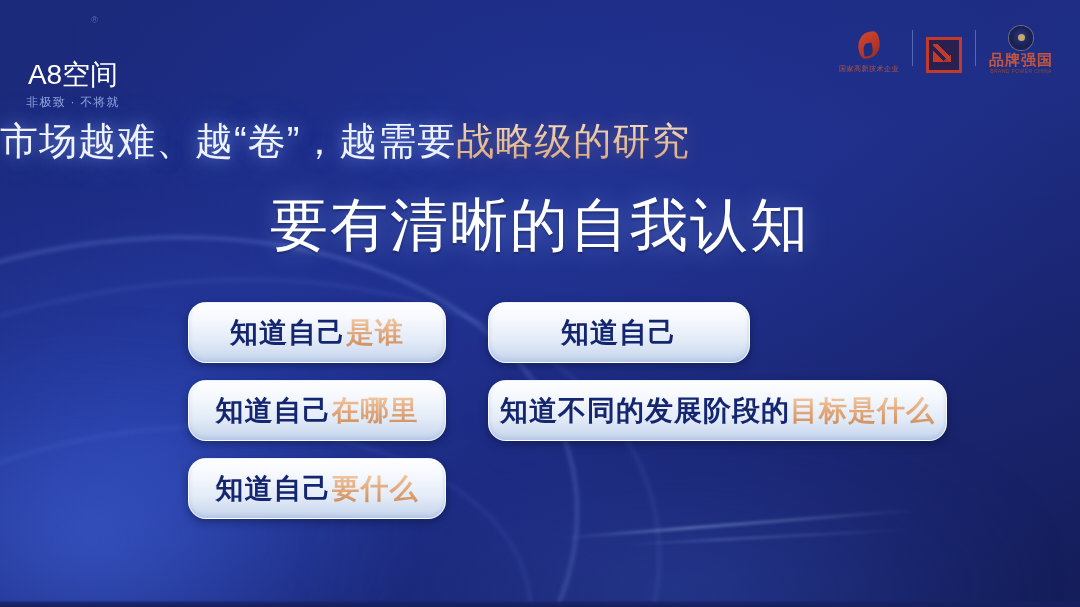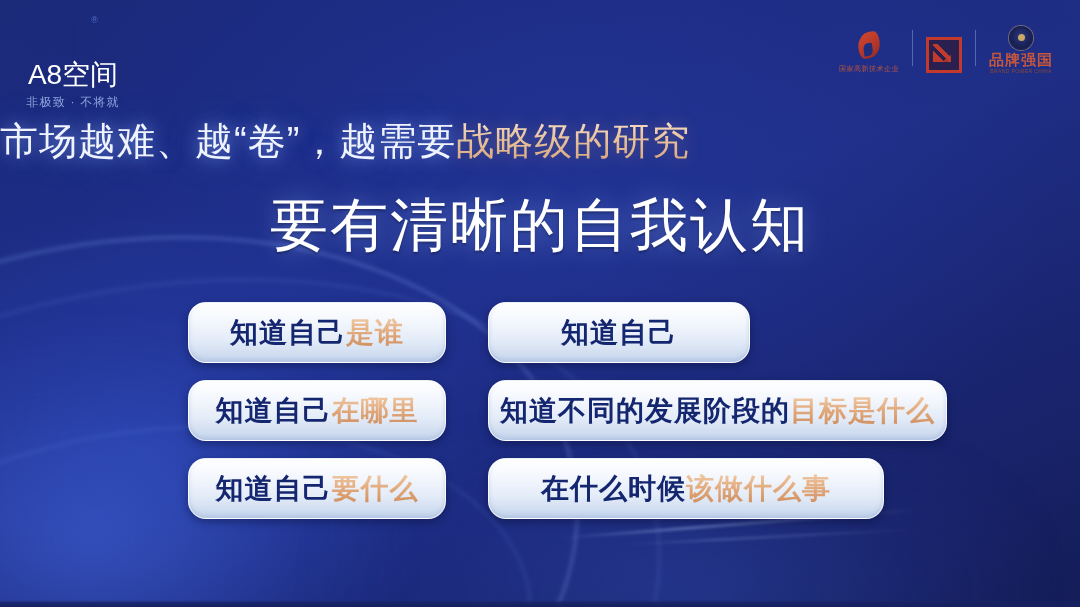--- a/index.html
+++ b/index.html
@@ -395,22 +395,18 @@
           <span class="h">目标是什么</span>
       </div>
     </div>
 
     <div class="pill-row">
       <div class="pill w1">
         <span class="d">知道自己</span>
           <span class="h">要什么</span>
       </div>
       <div class="spacer"></div>
-      <div class="pill w4">
-        <span class="d">在什么时候</span>
-          <span class="h">该做什么事</span>
-      </div>
     </div>
 
   </div>
 
   <div class="bottom-line"></div>
 </div>
 
 </body></html>

